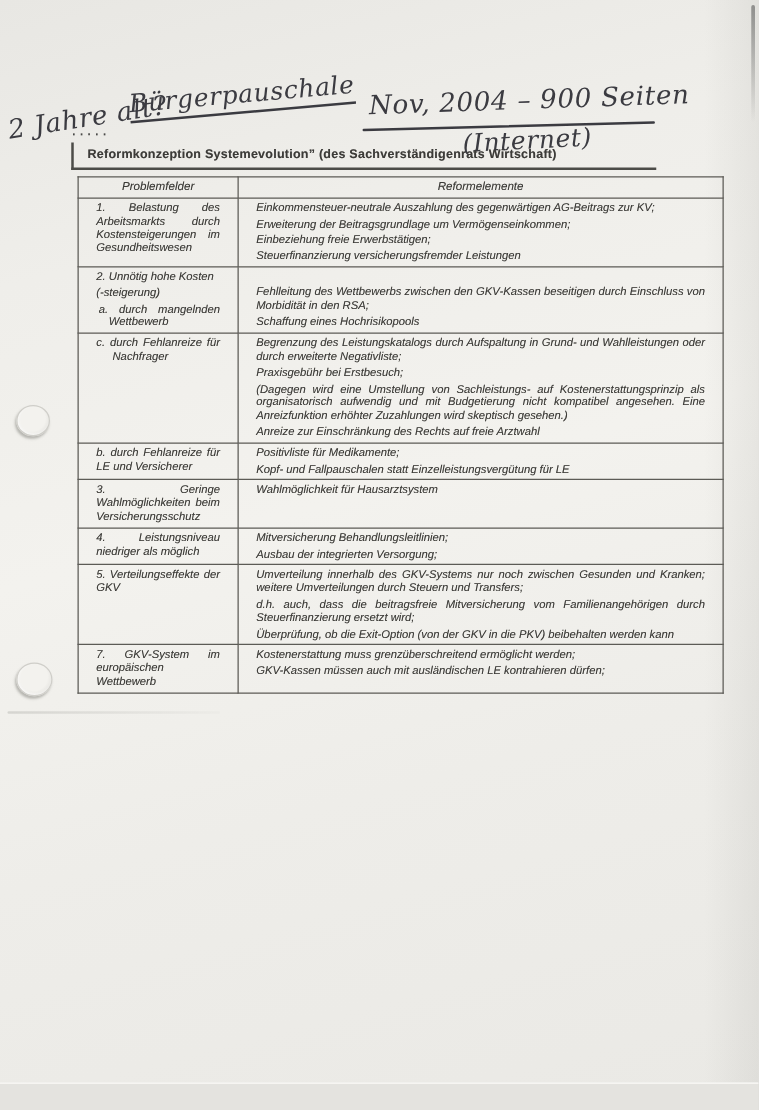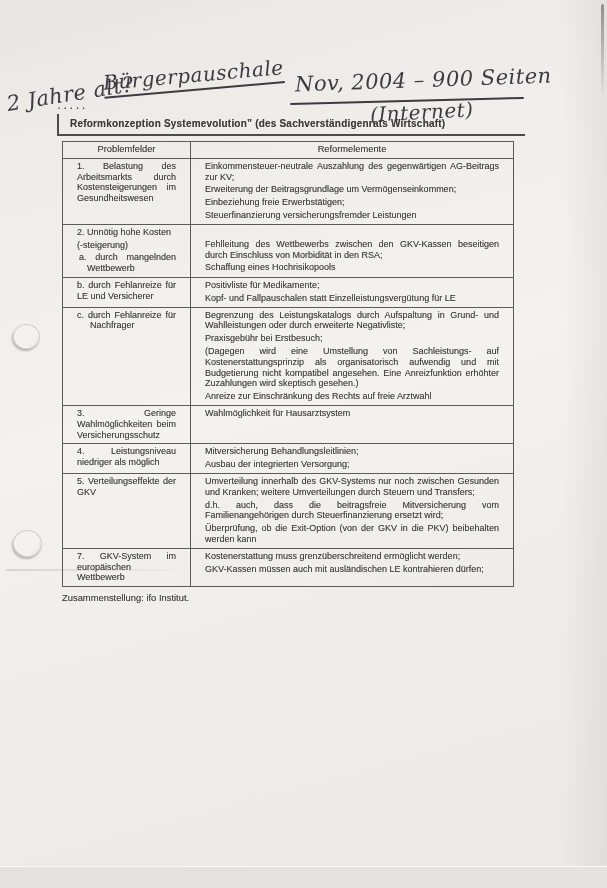--- a/index.html
+++ b/index.html
@@ -42,23 +42,23 @@
     background:#3b3b41; transform:rotate(-1.5deg); border-radius:1px; }
   .hw-right2 { left:370px; top:100px; font-size:20px; transform:rotate(-3deg); }
 
   
   .title { position:absolute; left:57px; top:114px; width:468px;
     font-weight:bold; font-size:10px; letter-spacing:0.2px;
     padding:4px 0 5px 11px;
     border-left:2px solid #4c4c48; border-bottom:2px solid #4c4c48;
     text-shadow: 0 0 0.5px rgba(70,70,65,0.5); }
   .doc-flow { position:absolute; left:62px; top:141px; width:465px; }
-  table.reform-table { border-collapse:collapse; width:452px; table-layout:fixed;
+  table.reform-table { border-collapse:collapse; width:517px; table-layout:fixed;
     font-size:9px; line-height:10.8px; color:#3c3b38;
-    text-shadow: 0 0 0.5px rgba(70,70,65,0.45); }
+    text-shadow: 0 0 0.5px rgba(70,70,65,0.45); font-style: italic; }
   col.col-left { width:128px; }
   th { border:1px solid #5c5b56; font-weight:normal; font-size:9.3px;
     padding:2px 2px 3px; text-align:center; }
   td { border:1px solid #5c5b56; vertical-align:top; padding:2px 4px 2px 4px; }
   td p { margin:0 10px 2px; text-align:justify; }
   td p:last-child { margin-bottom:1px; }
   .sub-item { margin-left:12px !important; padding-left:8px; text-indent:-8px; }
   .hang { padding-left:13px; text-indent:-13px; }
   .cell-spacer { height:12px; }
   .footnotes { margin-top:4px; font-size:9.4px; line-height:13px;
@@ -116,36 +116,36 @@
             <p class="sub-item">a. durch mangelnden Wettbewerb</p>
           </td>
           <td>
             <div class="cell-spacer"></div>
             <p>Fehlleitung des Wettbewerbs zwischen den GKV-Kassen beseitigen durch Einschluss von Morbidität in den RSA;</p>
             <p>Schaffung eines Hochrisikopools</p>
           </td>
         </tr>
         <tr>
           <td>
-            <p>b. durch Fehlanreize für LE und Versicherer</p>
-          </td>
-          <td>
-            <p>Positivliste für Medikamente;</p>
-            <p>Kopf- und Fallpauschalen statt Einzelleistungsvergütung für LE</p>
-          </td>
-        </tr>
-        <tr>
-          <td>
             <p class="hang">c. durch Fehlanreize für Nachfrager</p>
           </td>
           <td>
             <p>Begrenzung des Leistungskatalogs durch Aufspaltung in Grund- und Wahlleistungen oder durch erweiterte Negativliste;</p>
             <p>Praxisgebühr bei Erstbesuch;</p>
             <p>(Dagegen wird eine Umstellung von Sachleistungs- auf Kostenerstattungsprinzip als organisatorisch aufwendig und mit Budgetierung nicht kompatibel angesehen. Eine Anreizfunktion erhöhter Zuzahlungen wird skeptisch gesehen.)</p>
             <p>Anreize zur Einschränkung des Rechts auf freie Arztwahl</p>
+          </td>
+        </tr>
+        <tr>
+          <td>
+            <p>b. durch Fehlanreize für LE und Versicherer</p>
+          </td>
+          <td>
+            <p>Positivliste für Medikamente;</p>
+            <p>Kopf- und Fallpauschalen statt Einzelleistungsvergütung für LE</p>
           </td>
         </tr>
         <tr>
           <td>
             <p>3. Geringe Wahlmöglichkeiten beim Versicherungsschutz</p>
           </td>
           <td>
             <p>Wahlmöglichkeit für Hausarztsystem</p>
           </td>
         </tr>
@@ -174,17 +174,16 @@
           </td>
           <td>
             <p>Kostenerstattung muss grenzüberschreitend ermöglicht werden;</p>
             <p>GKV-Kassen müssen auch mit ausländischen LE kontrahieren dürfen;</p>
           </td>
         </tr>
       </tbody>
     </table>
 
     <div class="footnotes">
-      <div>Zusammenstellung: ifo Institut.</div>
     </div>
   </div>
 
 </div>
 
 </body></html>

